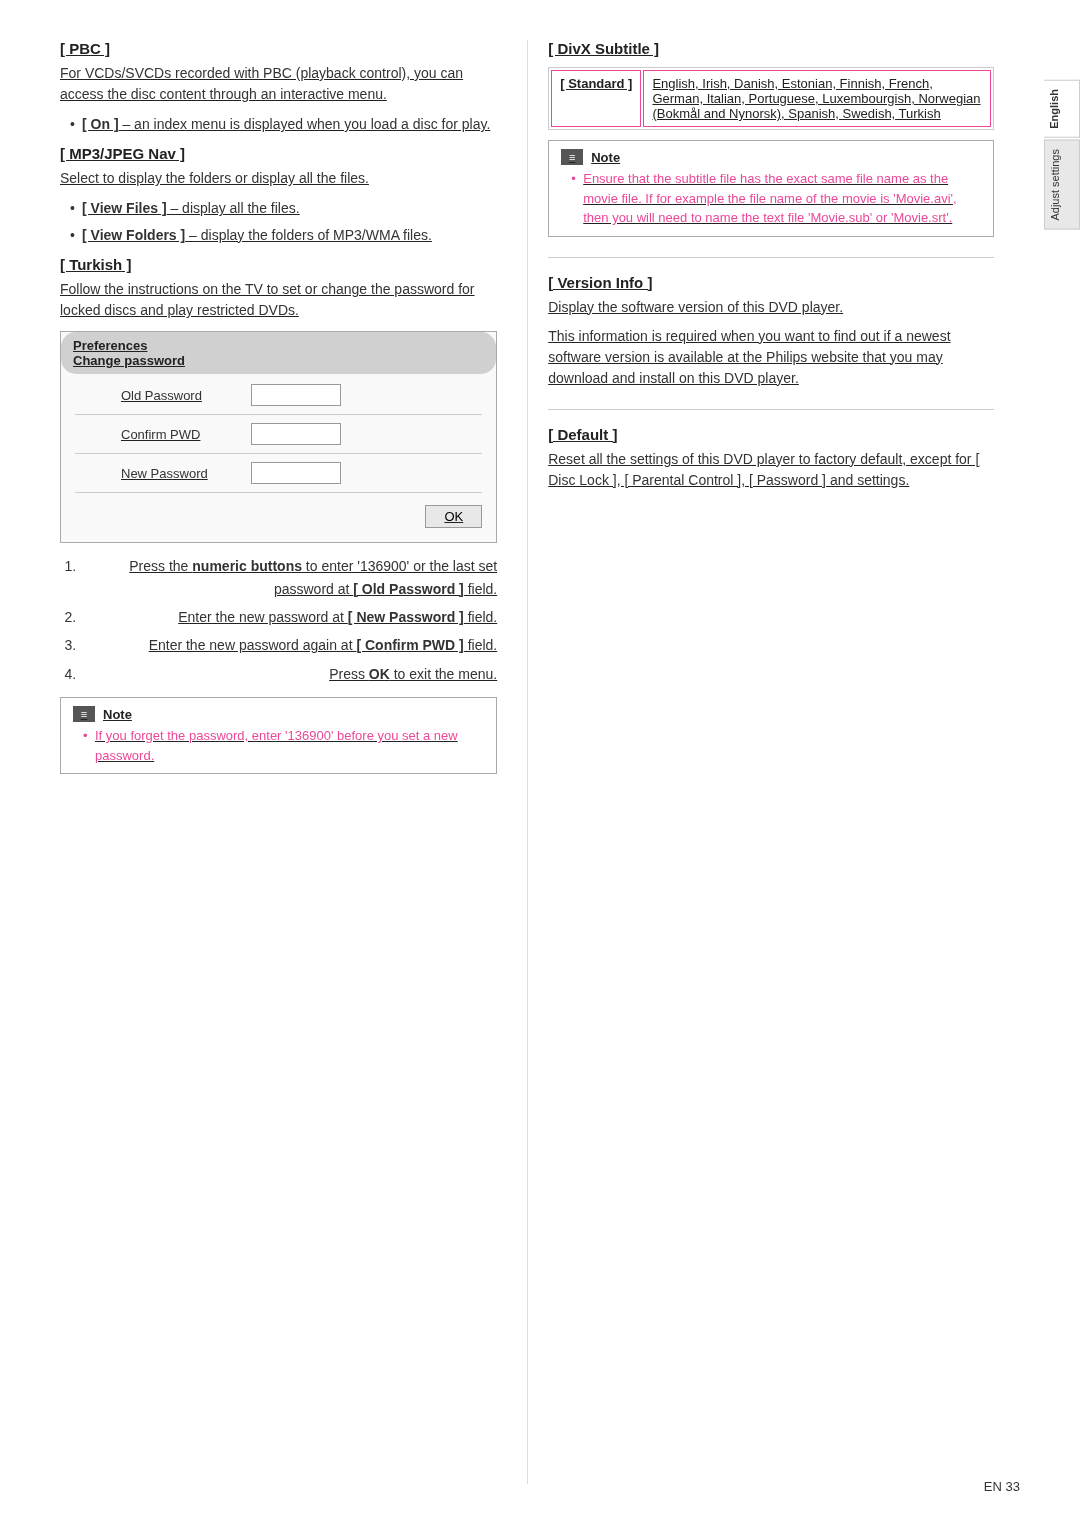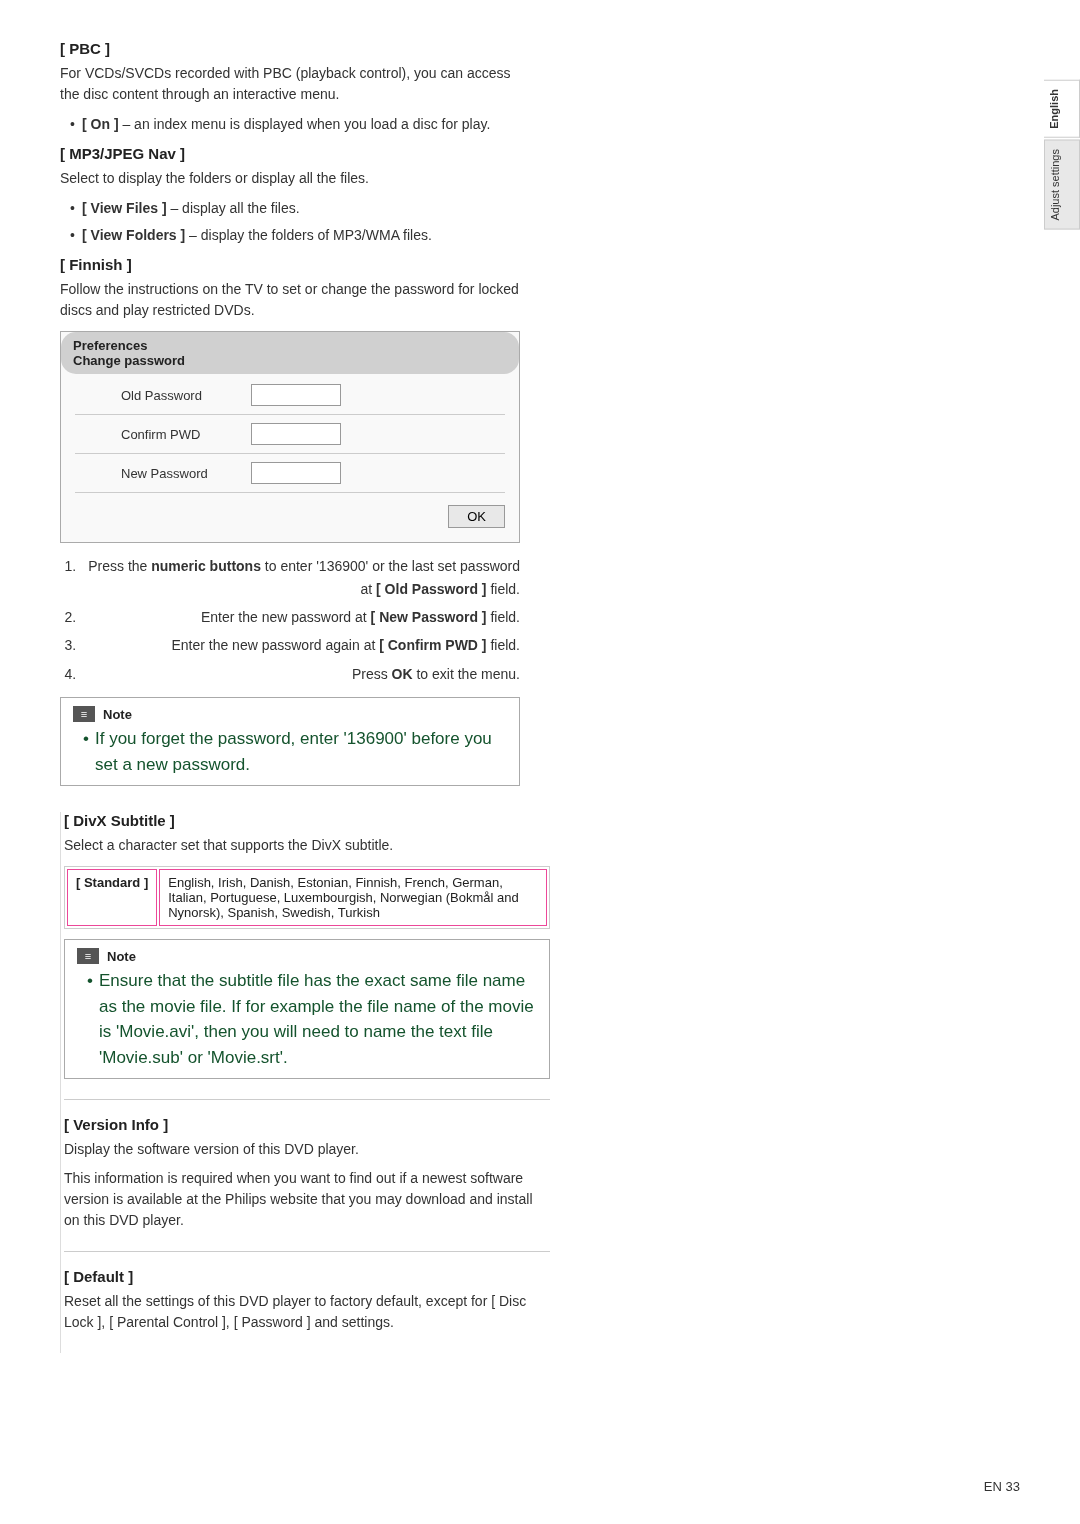--- a/index.html
+++ b/index.html
@@ -47,32 +47,33 @@
       background: #fff;
       font-weight: bold;
       border-right: none;
     }
 
     
     .content {
       width: 1044px;
       padding: 40px 50px 40px 60px;
       display: flex;
-      flex-direction: column;
-      gap: 16px;
+      flex-direction: row;
+      gap: 0;
+      text-decoration: underline;
     }
 
     .left-col {
       width: 490px;
       padding-right: 30px;
     }
 
     .right-col {
       width: 490px;
-      padding-left: 3px;
+      padding-left: 20px;
       border-left: 1px solid #ddd;
     }
 
     
     .section-title {
       font-size: 15px;
       font-weight: bold;
       margin-bottom: 6px;
       margin-top: 24px;
     }
@@ -207,22 +208,22 @@
     }
 
     .note-bullet {
       list-style: none;
       padding-left: 10px;
     }
 
     .note-bullet li {
       position: relative;
       padding-left: 12px;
-      font-size: 17px;
-      color: #14532d;
+      font-size: 13px;
+      color: #ec4899;
       line-height: 1.5;
     }
 
     .note-bullet li::before {
       content: "•";
       position: absolute;
       left: 0;
     }
 
     
@@ -288,21 +289,21 @@
       <div>
         <div class="section-title">[ MP3/JPEG Nav ]</div>
         <p class="section-body">Select to display the folders or display all the files.</p>
         <ul class="bullet-list">
           <li><span class="bold-text">[ View Files ]</span> – display all the files.</li>
           <li><span class="bold-text">[ View Folders ]</span> – display the folders of MP3/WMA files.</li>
         </ul>
       </div>
 
       <div>
-        <div class="section-title">[ Finnish ]</div>
+        <div class="section-title">[ Turkish ]</div>
         <p class="section-body">Follow the instructions on the TV to set or change the password for locked discs and play restricted DVDs.</p>
 
         <div class="password-box">
           <div class="password-box-header">
             <span>Preferences</span><br>
             <span>Change password</span>
           </div>
           <div class="password-box-body">
             <div class="pw-field-row">
               <span class="pw-label">Old Password</span>
@@ -339,21 +340,20 @@
           </ul>
         </div>
       </div>
 
     </div>
 
     <div class="right-col">
 
       <div class="right-col-section">
         <div class="section-title">[ DivX Subtitle ]</div>
-        <p class="section-body">Select a character set that supports the DivX subtitle.</p>
         <table class="standard-table">
           <tbody>
             <tr>
               <td class="standard-label">[ Standard ]</td>
               <td>English, Irish, Danish, Estonian, Finnish, French, German, Italian, Portuguese, Luxembourgish, Norwegian (Bokmål and Nynorsk), Spanish, Swedish, Turkish</td>
             </tr>
           </tbody>
         </table>
 
         <div class="note-box">

